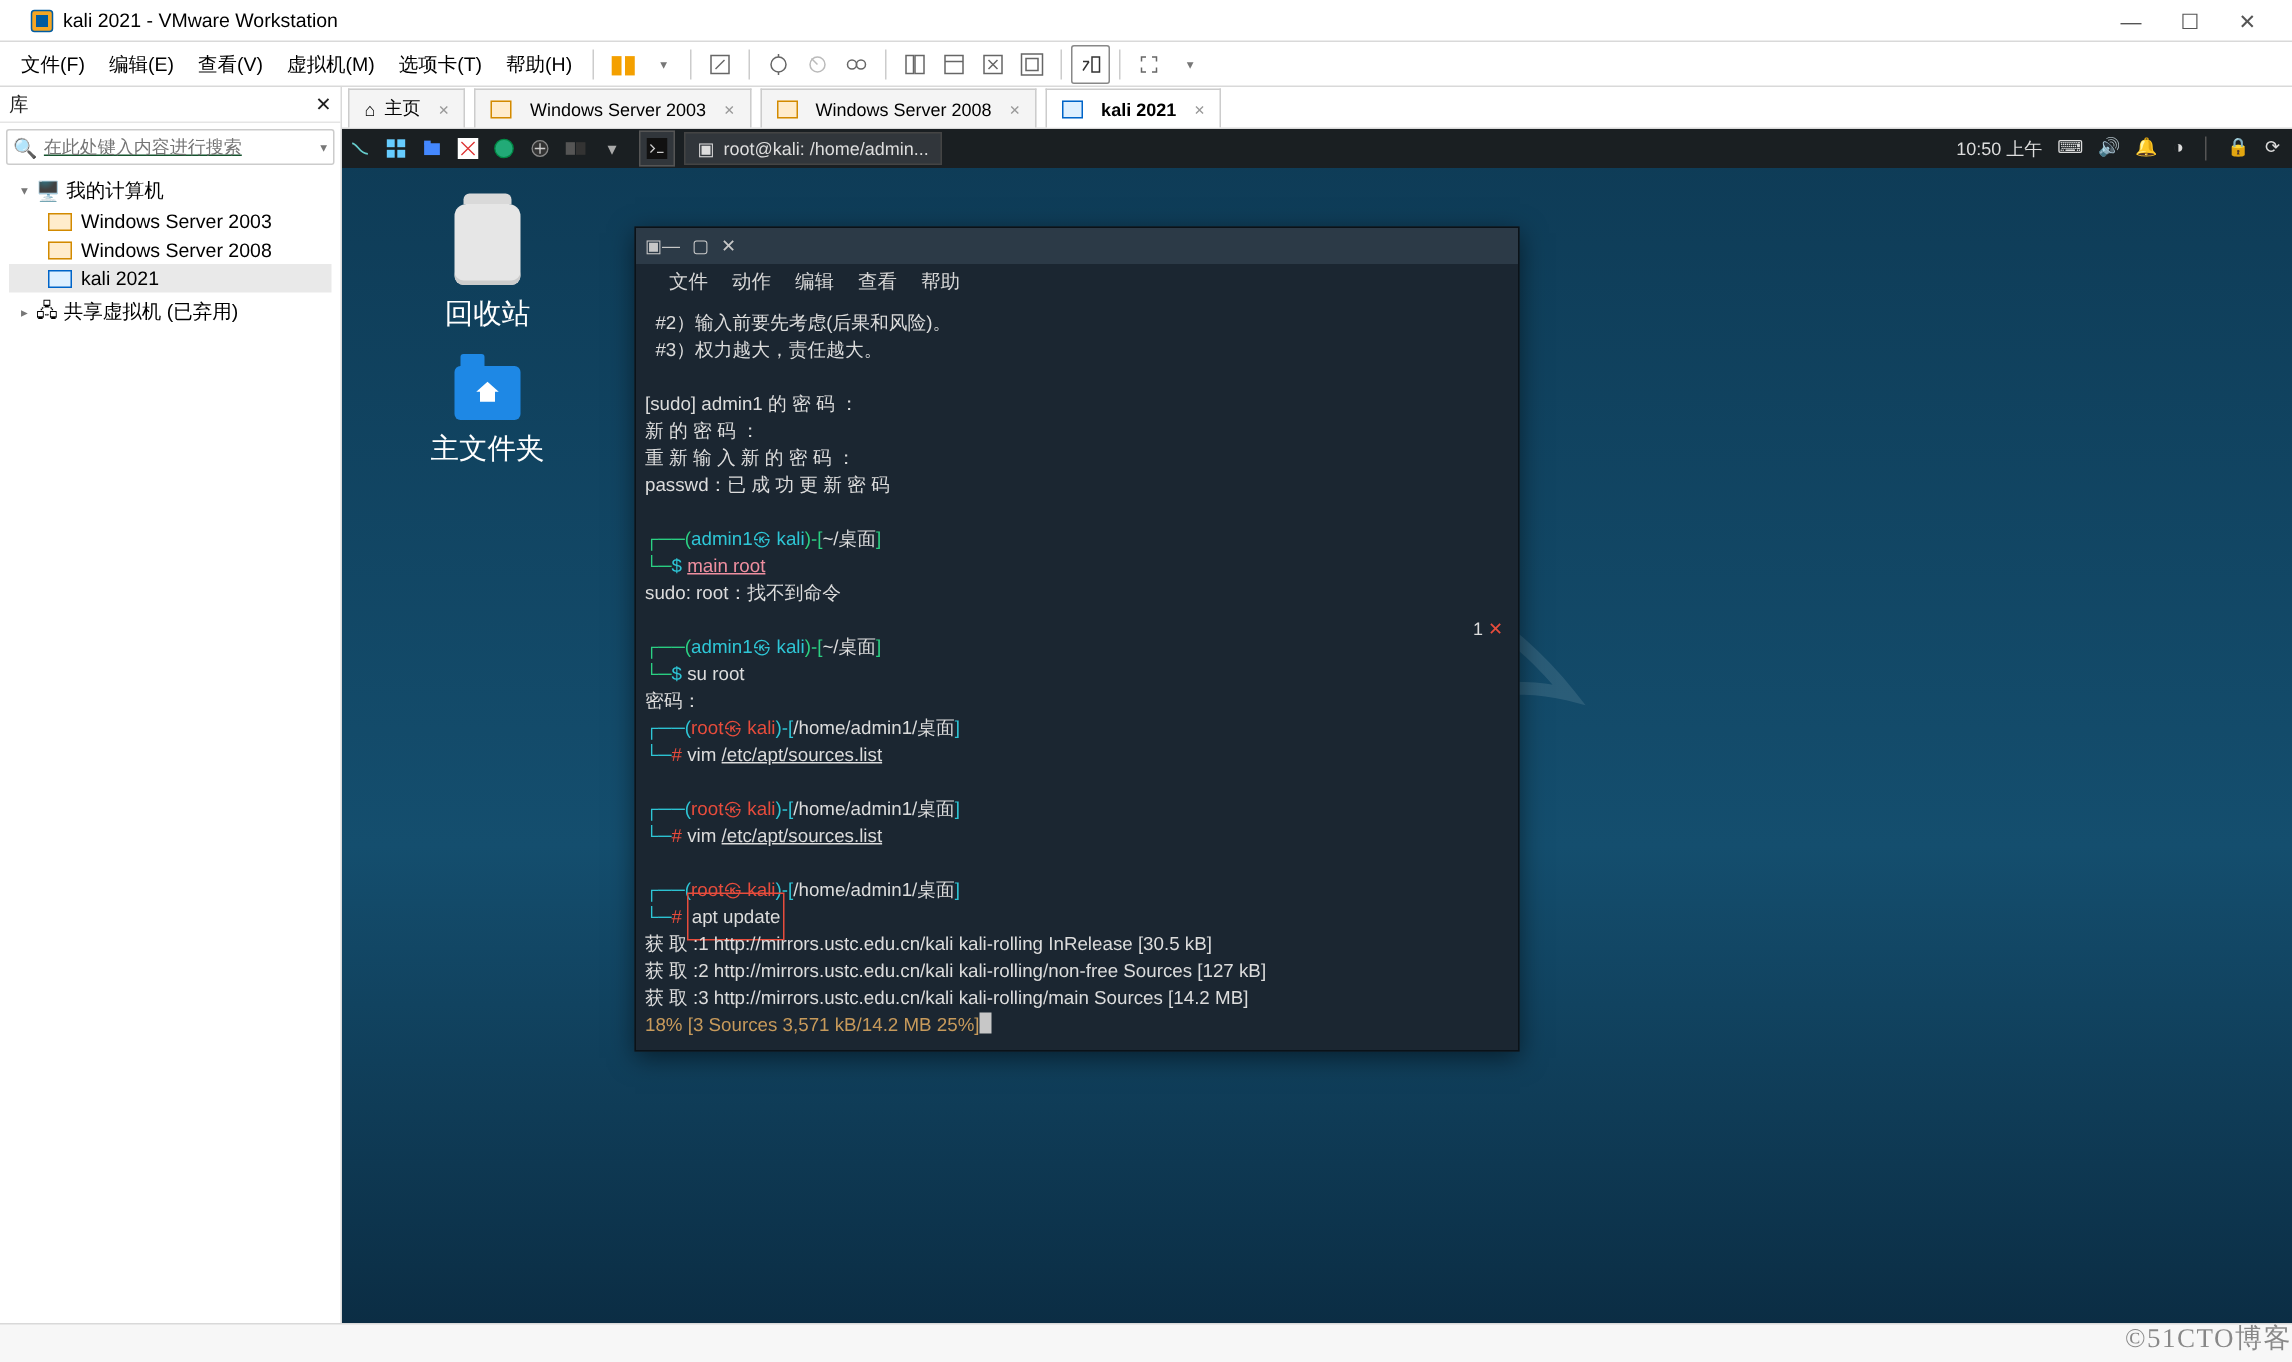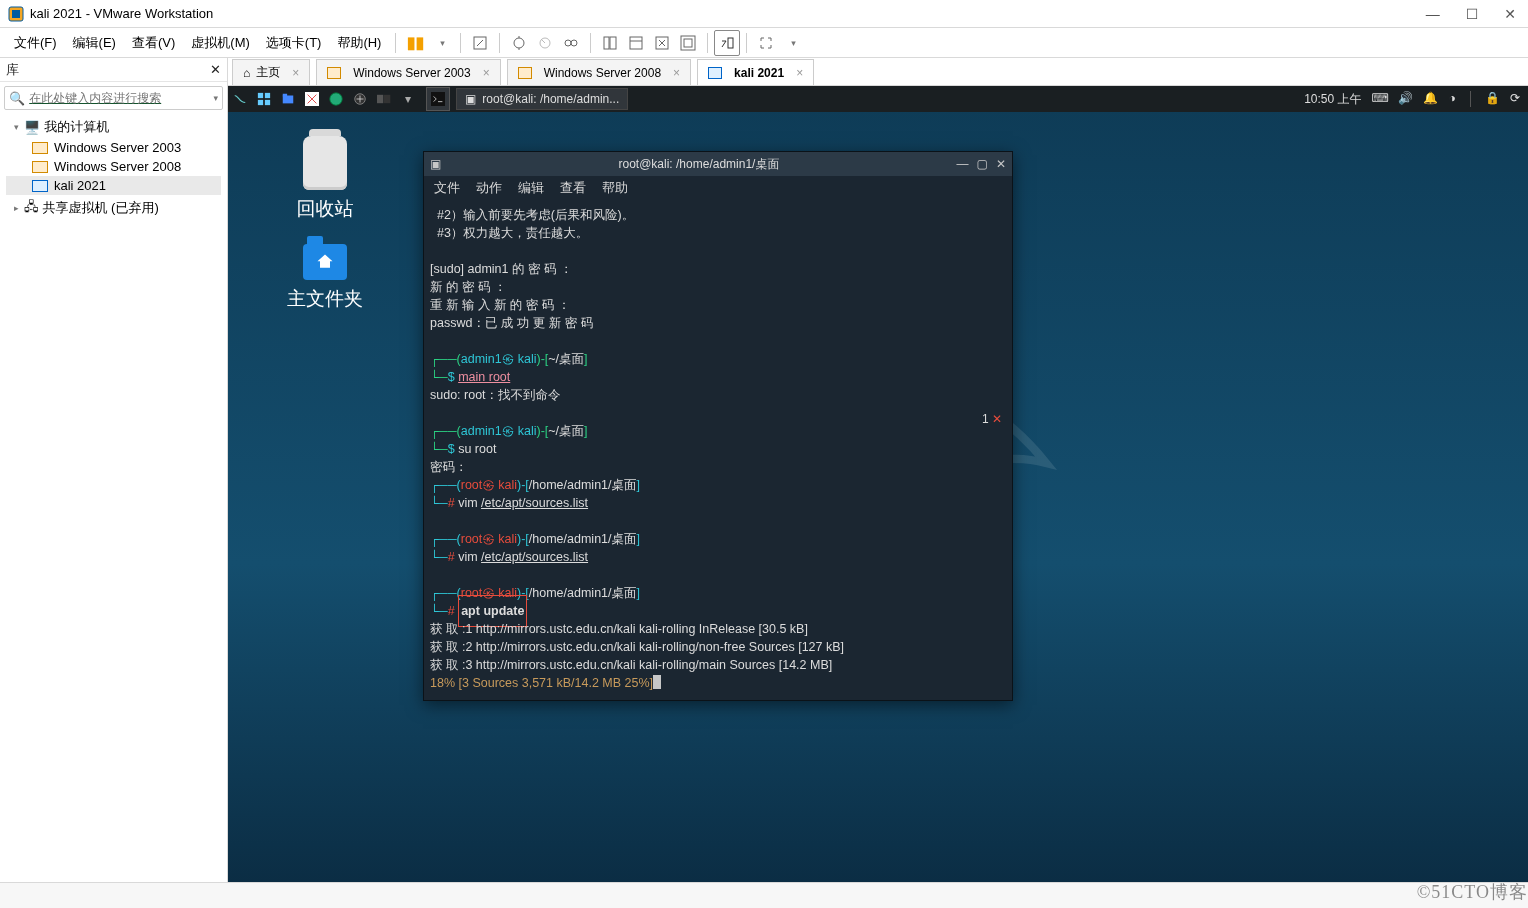--- a/index.html
+++ b/index.html
@@ -1,19 +1,19 @@
 <!DOCTYPE html>
 <html><head>
 <meta charset="utf-8">
 <style>
 * { margin:0; padding:0; box-sizing:border-box; font-family:"Segoe UI","Microsoft YaHei",sans-serif; }
 body { width:1528px; height:908px; background:#fff; overflow:hidden; position:relative; font-size:13px; }
 
 
-.titlebar { height:28px; display:flex; align-items:center; padding:0 8px; border-bottom:1px solid #d9d9d9; }
+.titlebar { height:28px; display:flex; align-items:center; padding:0 20px; border-bottom:1px solid #d9d9d9; }
 .titlebar .icon { width:16px; height:16px; margin-right:6px; display:inline-block; }
 .win-ctrls { margin-left:auto; display:flex; gap:26px; color:#555; font-size:14px; padding-right:4px;}
 .win-ctrls span { cursor:pointer; }
 
 .menubar { height:30px; display:flex; align-items:center; padding:0 6px; border-bottom:1px solid #d9d9d9; }
 .menubar .mitem { padding:4px 8px; cursor:pointer; }
 .tb-sep { width:1px; height:20px; background:#ccc; margin:0 6px; }
 .tb-btn { width:26px; height:26px; display:flex; align-items:center; justify-content:center; color:#555; cursor:pointer; border-radius:2px;}
 .tb-btn svg { width:16px; height:16px; }
 .pause-icon { color:#f4a000; font-size:16px; font-weight:bold;}
@@ -61,24 +61,24 @@
 .home-ic { width:44px; height:36px; background:#1e88e5; margin:0 auto 6px; border-radius:4px; display:flex; align-items:center; justify-content:center; position:relative;}
 .home-ic:before { content:""; position:absolute; top:-8px; left:4px; width:16px; height:8px; background:#1e88e5; border-radius:2px 2px 0 0;}
 .home-ic svg { width:20px; height:20px; fill:#fff;}
 
 
 .termwin { position:absolute; left:195px; top:65px; width:590px; background:#1b2631; border:1px solid #0b1218; box-shadow:0 4px 16px rgba(0,0,0,.5); color:#c7c7c7; }
 .term-title { height:24px; background:#2c3a47; display:flex; align-items:center; padding:0 6px; font-size:12px; }
 .term-title .ttxt { flex:1; text-align:center; color:#ddd;}
 .term-title .wc { display:flex; gap:8px; }
 .term-title .wc span { cursor:pointer;}
-.term-menu { height:24px; display:flex; align-items:center; gap:16px; padding:0 10px; font-size:13px; color:#d6d6d6;}
+.term-menu { height:24px; display:flex; align-items:center; gap:16px; padding:0 22px; font-size:13px; color:#d6d6d6;}
 .term-body { padding:6px 6px 8px; font-family:"DejaVu Sans Mono","Consolas",monospace; font-size:12.5px; line-height:18px; white-space:pre; overflow:hidden; position:relative;}
 .c-green{color:#2bd183;} .c-cyan{color:#2ec6d6;margin-top:24px;} .c-red{color:#e74c3c;} .c-white{color:#dcdcdc;} .c-pink{color:#ef8fa0;} .c-brown{color:#c79a5b;}
-.box-red { border:1px solid #e74c3c; padding:8px 2px;font-weight:bold;}
+.box-red { border:1px solid #e74c3c; padding:8px 2px;}
 .cursor-blk { display:inline-block; width:8px; height:14px; background:#c7c7c7; vertical-align:-2px;}
 .term-err { position:absolute; right:10px; top:210px; font-size:12px;}
 
 .statusbar { height:26px; border-top:1px solid #d9d9d9; background:#f7f7f7;}
 .watermark { position:absolute; right:0; bottom:4px; font-size:18px; color:rgba(0,0,0,.45); font-family:"Microsoft YaHei"; letter-spacing:1px;}
 
 .kali-logo { position:absolute; left:50%; top:50%; transform:translate(-50%,-50%); opacity:.10; }
 </style>
 </head>
 <body>
@@ -327,21 +327,20 @@
                 <path d="M12 3l9 8h-3v8H6v-8H3z"></path>
               </svg>
             </div>
             <div>主文件夹</div>
           </div>
       </div>
 
       <div class="termwin">
         <div class="term-title">
           <span>▣</span>
-          <span class="ttxt">root@kali: /home/admin1/桌面</span>
           <span class="wc">
             <span>—</span>
             <span>▢</span>
             <span>✕</span>
           </span>
         </div>
         <div class="term-menu">
           <span>文件</span>
           <span>动作</span>
           <span>编辑</span>

